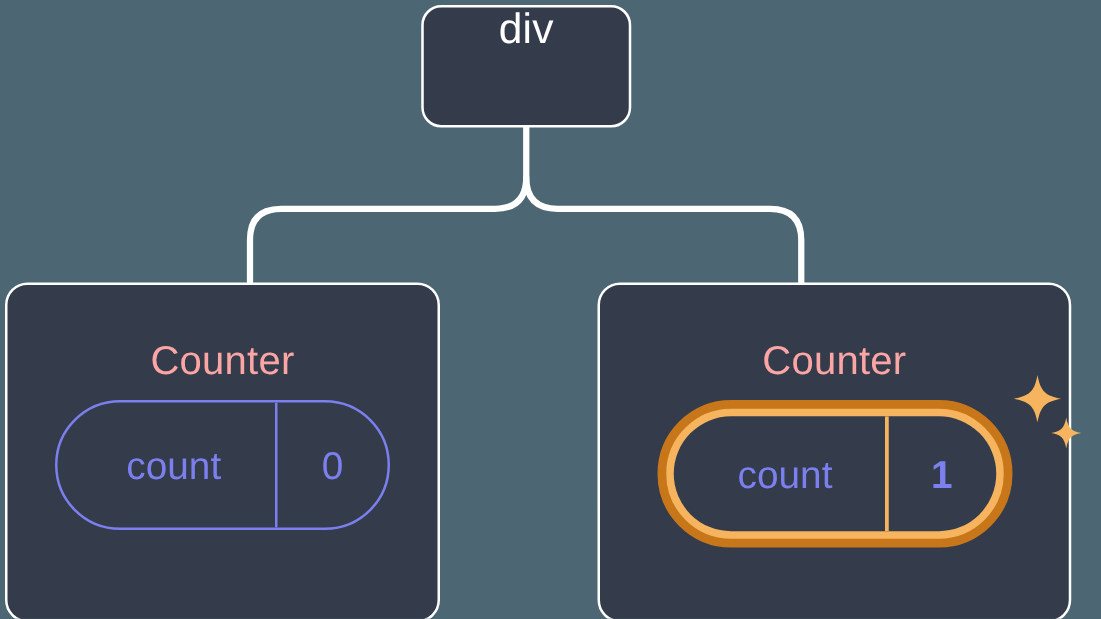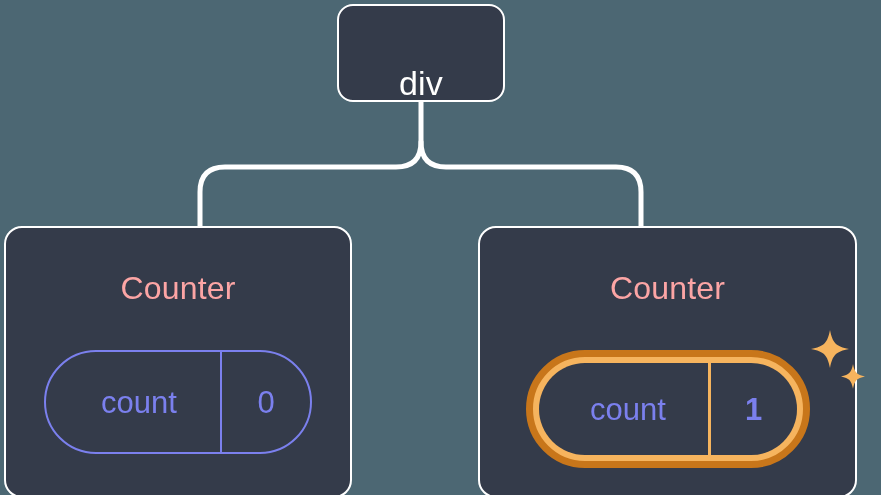--- a/index.html
+++ b/index.html
@@ -43,21 +43,21 @@
     flex-direction: column;
     align-items: center;
   }
 
   
   #node-div {
     left: 337px;
     top: 4px;
     width: 168px;
     height: 98px;
-    justify-content: flex-end;
+    justify-content: flex-start;
   }
   #node-div .node-title {
     font-size: 34px;
     color: #ffffff;
     letter-spacing: 0.2px;
     line-height: 1;
   }
 
   
   .counter-node {
@@ -77,21 +77,21 @@
   .counter-node .node-title {
     font-size: 32px;
     color: #fca5a5;
     line-height: 1;
     letter-spacing: 0.2px;
   }
 
   
   .pill-wrap {
     position: relative;
-    margin-top: 46px;
+    margin-top: 16px;
     display: flex;
     align-items: center;
     justify-content: center;
   }
 
   .pill {
     box-sizing: border-box;
     display: flex;
     align-items: stretch;
     height: 104px;

